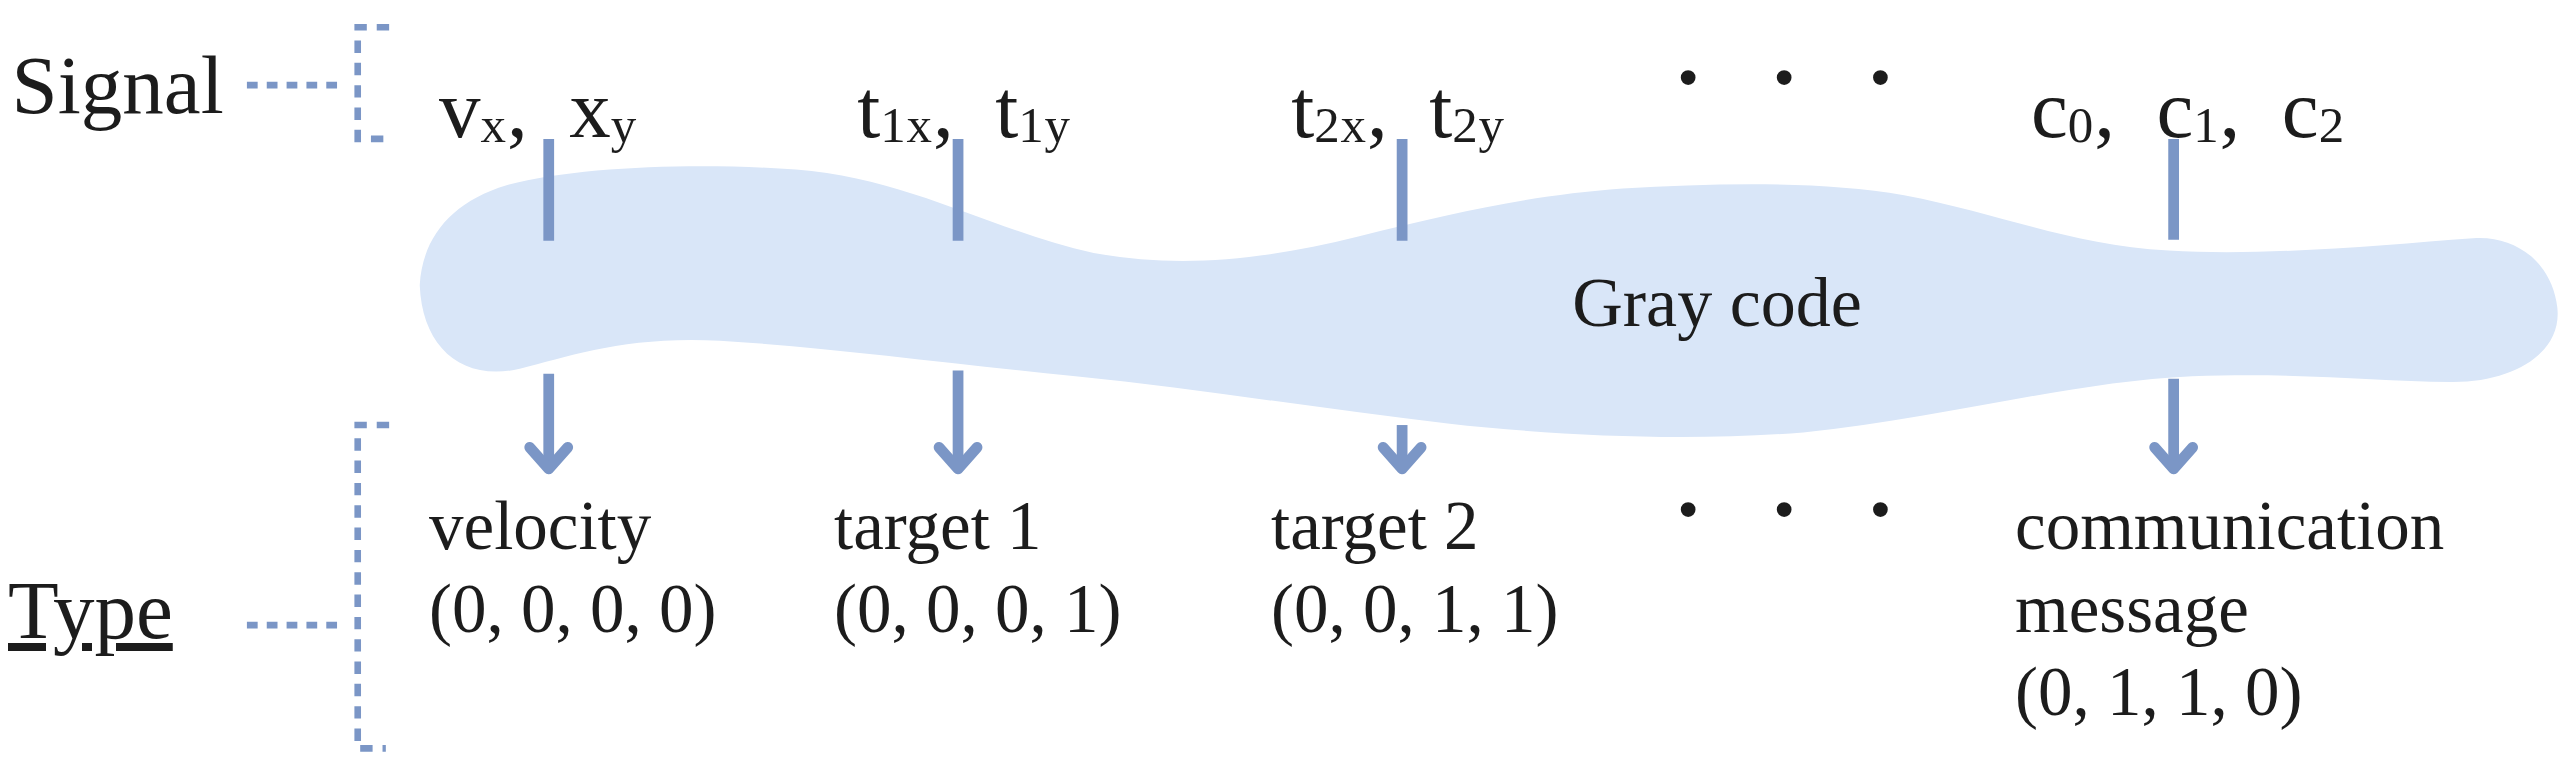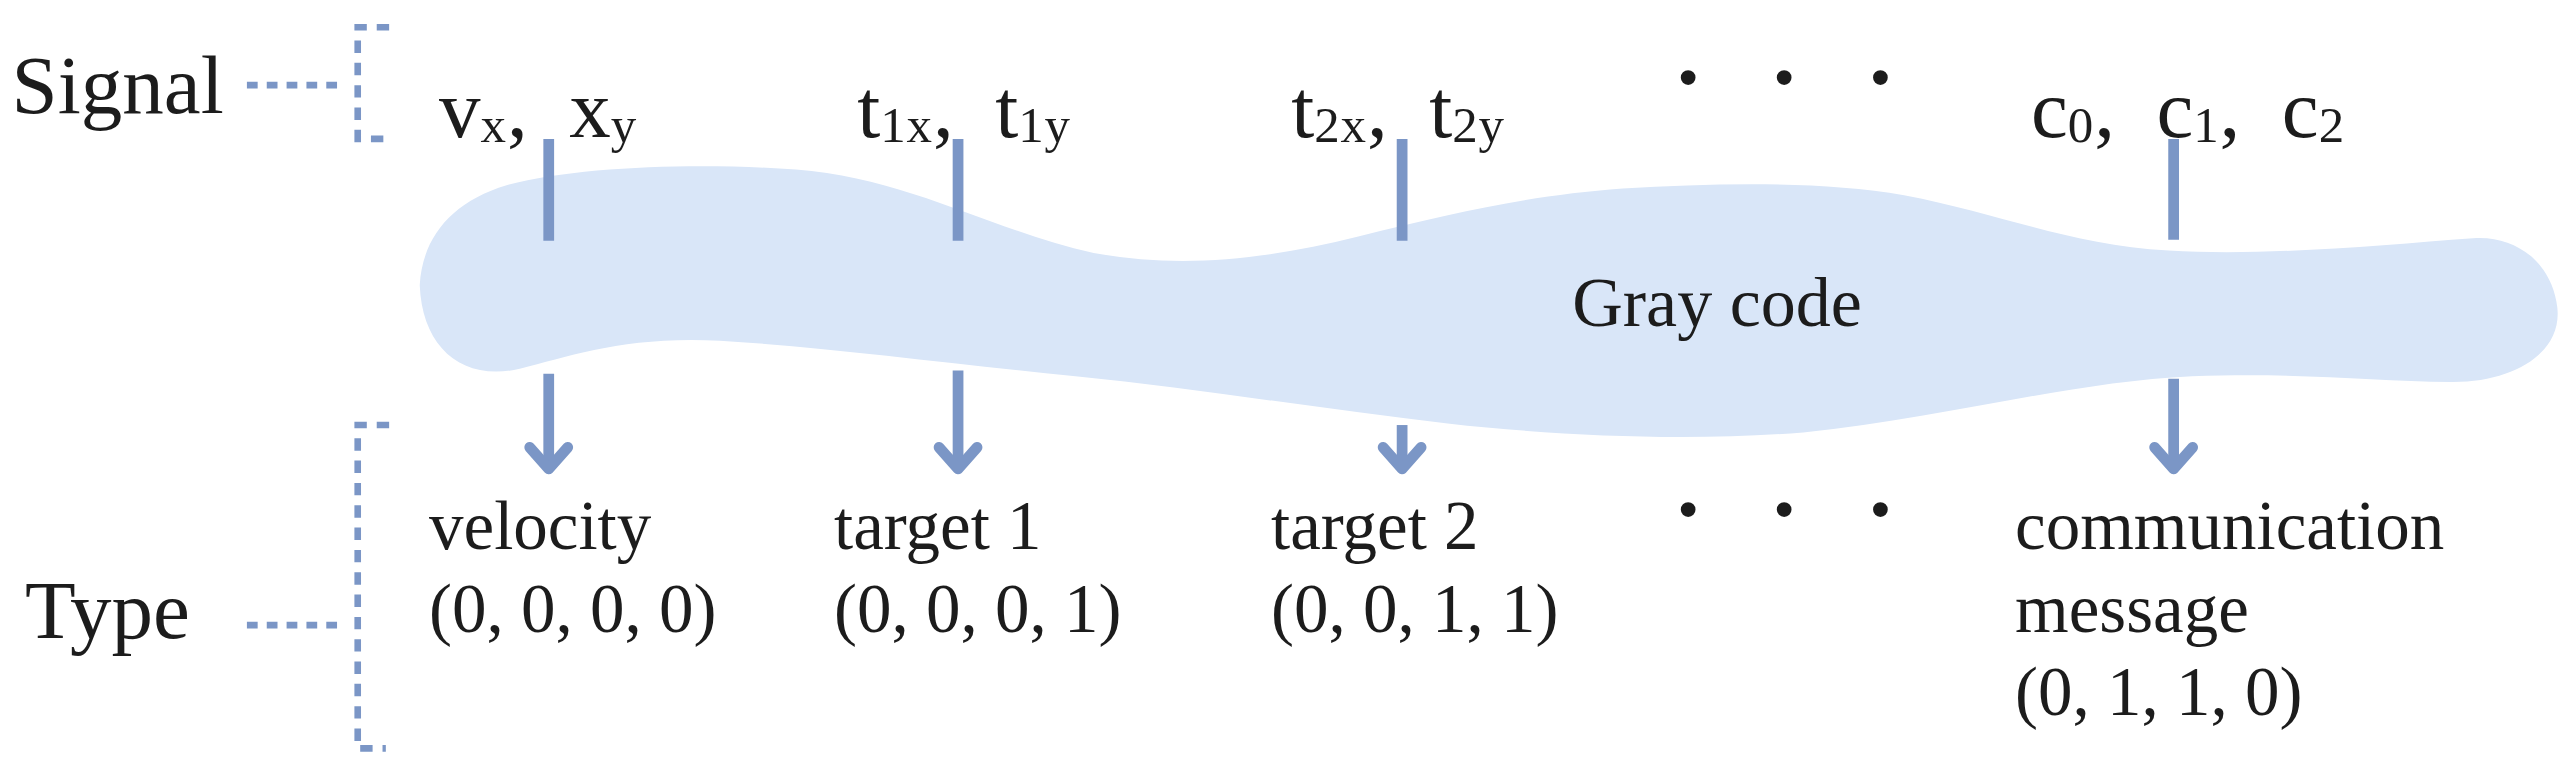--- a/index.html
+++ b/index.html
@@ -23,21 +23,21 @@
                stroke-linecap: round; stroke-linejoin: round; }
   .bracket   { stroke: var(--accent, #7b96c6); stroke-width: 8; fill: none;
                stroke-dasharray: 15 12; }
   .conn      { stroke: var(--accent, #7b96c6); stroke-width: 8; fill: none;
                stroke-dasharray: 13 11; }
 
   .txt { position: absolute; white-space: nowrap; font-size: 83px; line-height: 83px; }
 
   .rowlabel { font-size: 83px; }
   #signal-label { left: 11.6px;  top: 44px;  }
-  #type-label   { left: 25px;  top: 569px; }
+  #type-label   { left: 8px;  top: 569px; text-decoration: underline; }
 
   .signal-label { top: 40px; transform: translateX(-50%); margin-top: 28px; }
   .c1 .signal-label { left: 538px;  }
   .c2 .signal-label { left: 964px; }
   .c3 .signal-label { left: 1398px; text-align: center; }
   .c4 .signal-label { left: 2188px; }
   .signal-label .sub { font-size: 51px; vertical-align: -5px; letter-spacing: 0.8px; }
 
   .type-block { position: absolute; top: 485px; font-size: 69px; line-height: 83px; }
   .c1 .type-block { left: 429px;  width: 463px; }

